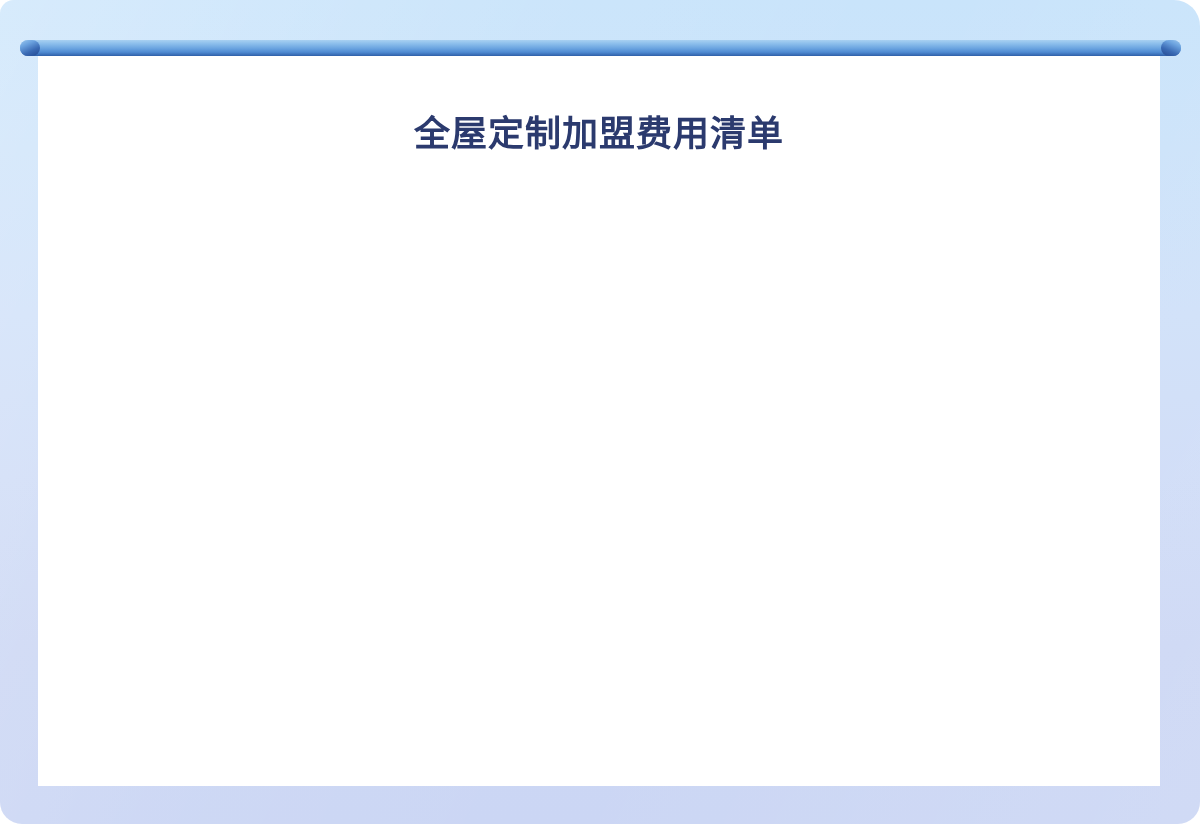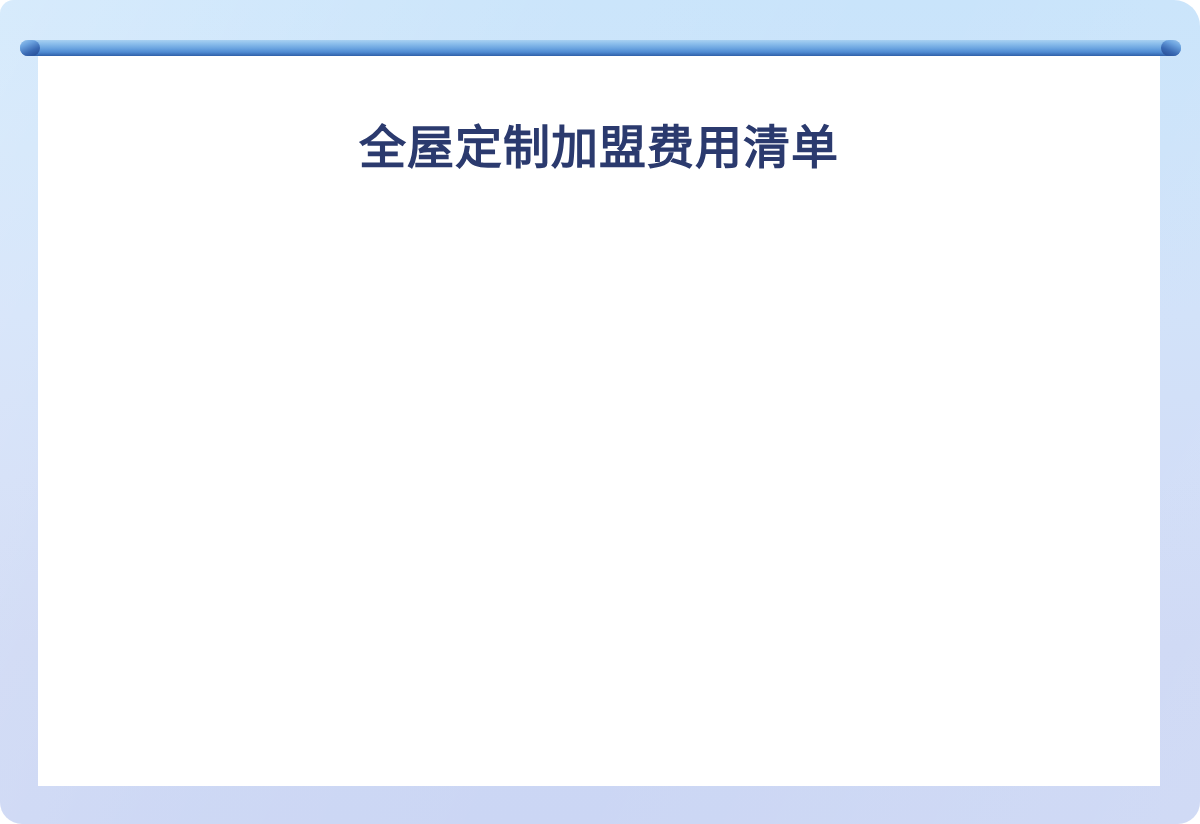--- a/index.html
+++ b/index.html
@@ -103,21 +103,21 @@
                 #22478f 100%);
   }
 
   
   .slide-title {
     position: absolute;
     left: 38px;
     top: 88px;
     width: 1122px;
     text-align: center;
-    font-size: 47px;
+    font-size: 36px;
     line-height: 1.22;
     font-weight: bold;
     letter-spacing: 1px;
     color: #2b3a6e;
     white-space: nowrap;
   }
 
   
   .slide-body {
     position: absolute;

